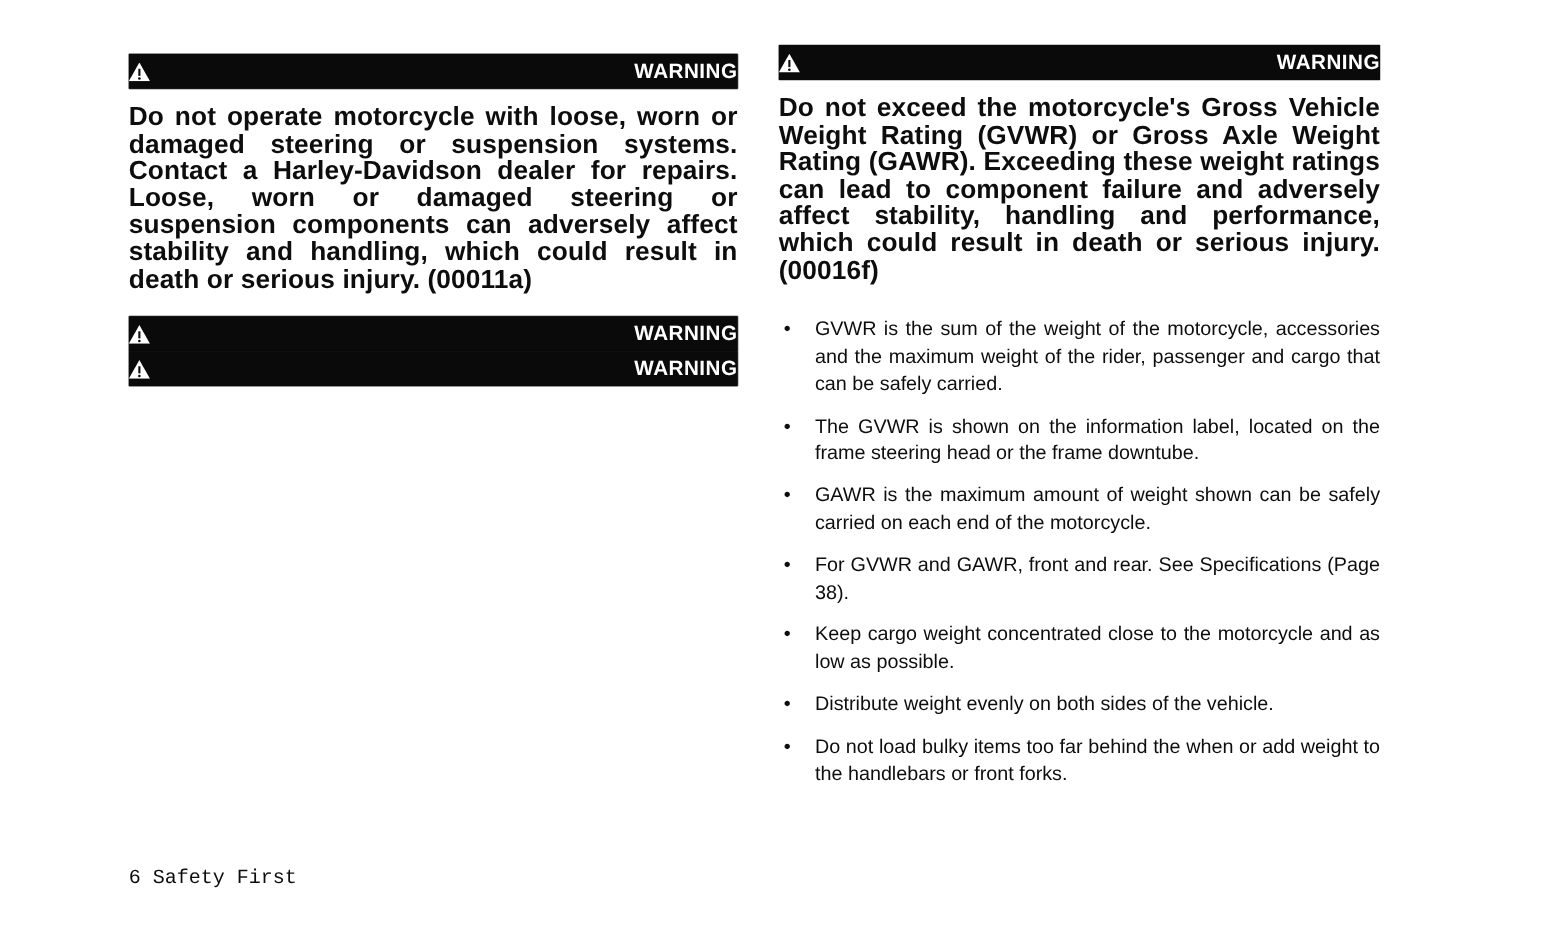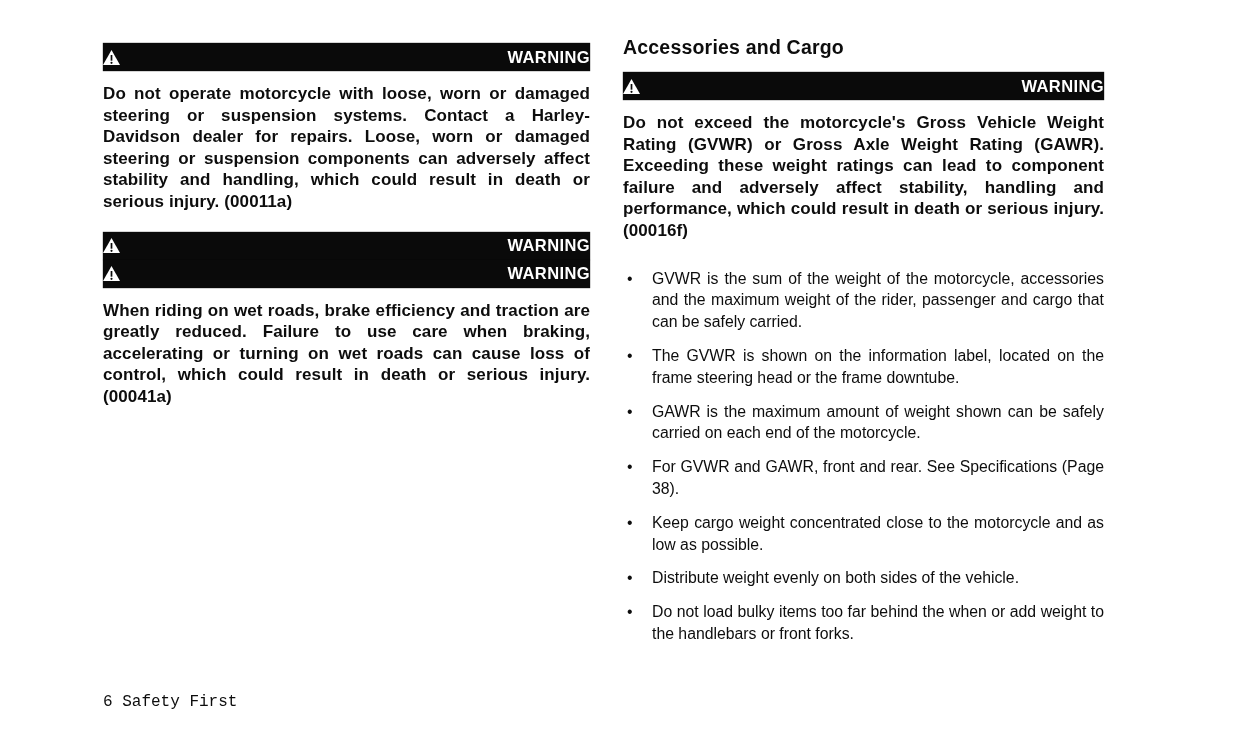--- a/index.html
+++ b/index.html
@@ -22,21 +22,21 @@
     gap:9px;
     font-weight:700;
     font-size:16.5px;
     letter-spacing:0.4px;
     box-shadow:0 0 1px #000;
   }
   .warn-bar .tri { width:17px; height:15px; display:block; }
 
   .warn-text {
     font-weight:700;
-    font-size:17px;
+    font-size:21px;
     line-height:21.6px;
     text-align:justify;
     margin:12px 0 17px 0;
     letter-spacing:0.1px;
   }
   .col-left .warn-text { margin-bottom:19px; }
 
   .section-heading {
     font-size:19.5px;
     font-weight:700;
@@ -90,27 +90,25 @@
     </div>
 
     <div class="warn-bar">
       <svg class="tri" viewBox="0 0 24 21" aria-hidden="true">
         <path d="M12 0 L24 21 L0 21 Z" fill="#ffffff"></path>
         <rect x="10.8" y="7" width="2.4" height="8" fill="#0a0a0a"></rect>
         <circle cx="12" cy="18" r="1.5" fill="#0a0a0a"></circle>
       </svg>
       <span>WARNING</span>
     </div>
-    <p class="warn-text">When riding on wet roads, brake efficiency and traction are greatly reduced. Failure to use care when braking, accelerating or turning on wet roads can cause loss of control, which could result in death or serious injury. (00041a)</p>
 
   </div>
 
   <div class="col-right">
 
-    <h1 class="section-heading">Accessories and Cargo</h1>
 
     <div class="warn-bar">
       <svg class="tri" viewBox="0 0 24 21" aria-hidden="true">
         <path d="M12 0 L24 21 L0 21 Z" fill="#ffffff"></path>
         <rect x="10.8" y="7" width="2.4" height="8" fill="#0a0a0a"></rect>
         <circle cx="12" cy="18" r="1.5" fill="#0a0a0a"></circle>
       </svg>
       <span>WARNING</span>
     </div>
     <p class="warn-text">Do not exceed the motorcycle's Gross Vehicle Weight Rating (GVWR) or Gross Axle Weight Rating (GAWR). Exceeding these weight ratings can lead to component failure and adversely affect stability, handling and performance, which could result in death or serious injury. (00016f)</p>

